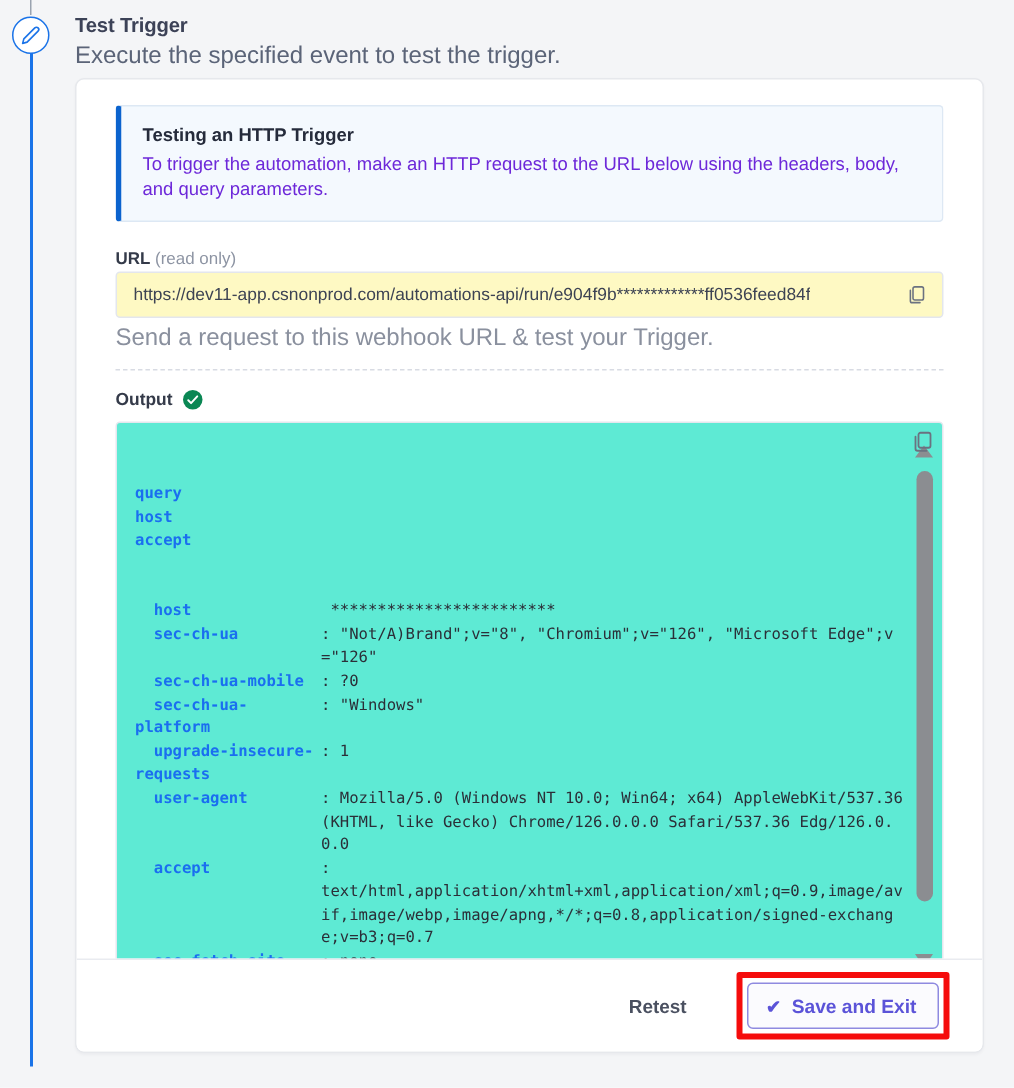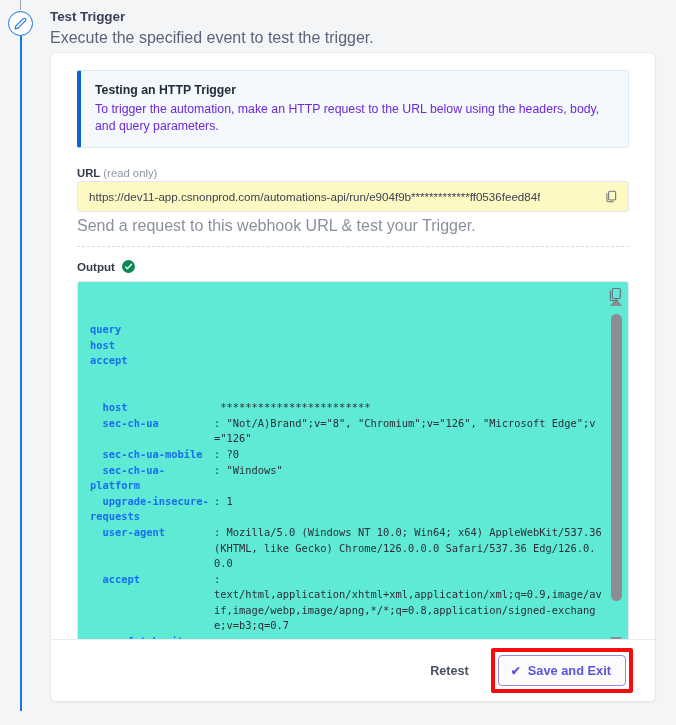--- a/index.html
+++ b/index.html
@@ -170,21 +170,21 @@
     background: #8b8d91; cursor: pointer;
   }
 
   
   .card-footer {
     position: absolute; left: 0; right: 0; bottom: 0;
     height: 62px;
     border-top: 1px solid #e9ebf0;
     display: flex; align-items: center; justify-content: flex-end;
     padding: 0 22px 0 0;
-    gap: 18px;
+    gap: 29px;
     background: #ffffff;
   }
   .btn-retest {
     font-size: 12.6px; font-weight: bold; color: #4a5060;
     background: none; border: none; cursor: pointer;
     padding: 6px 4px;
   }
   .save-wrap {
     border: 4px solid #f50c0c;
     border-radius: 2px;

